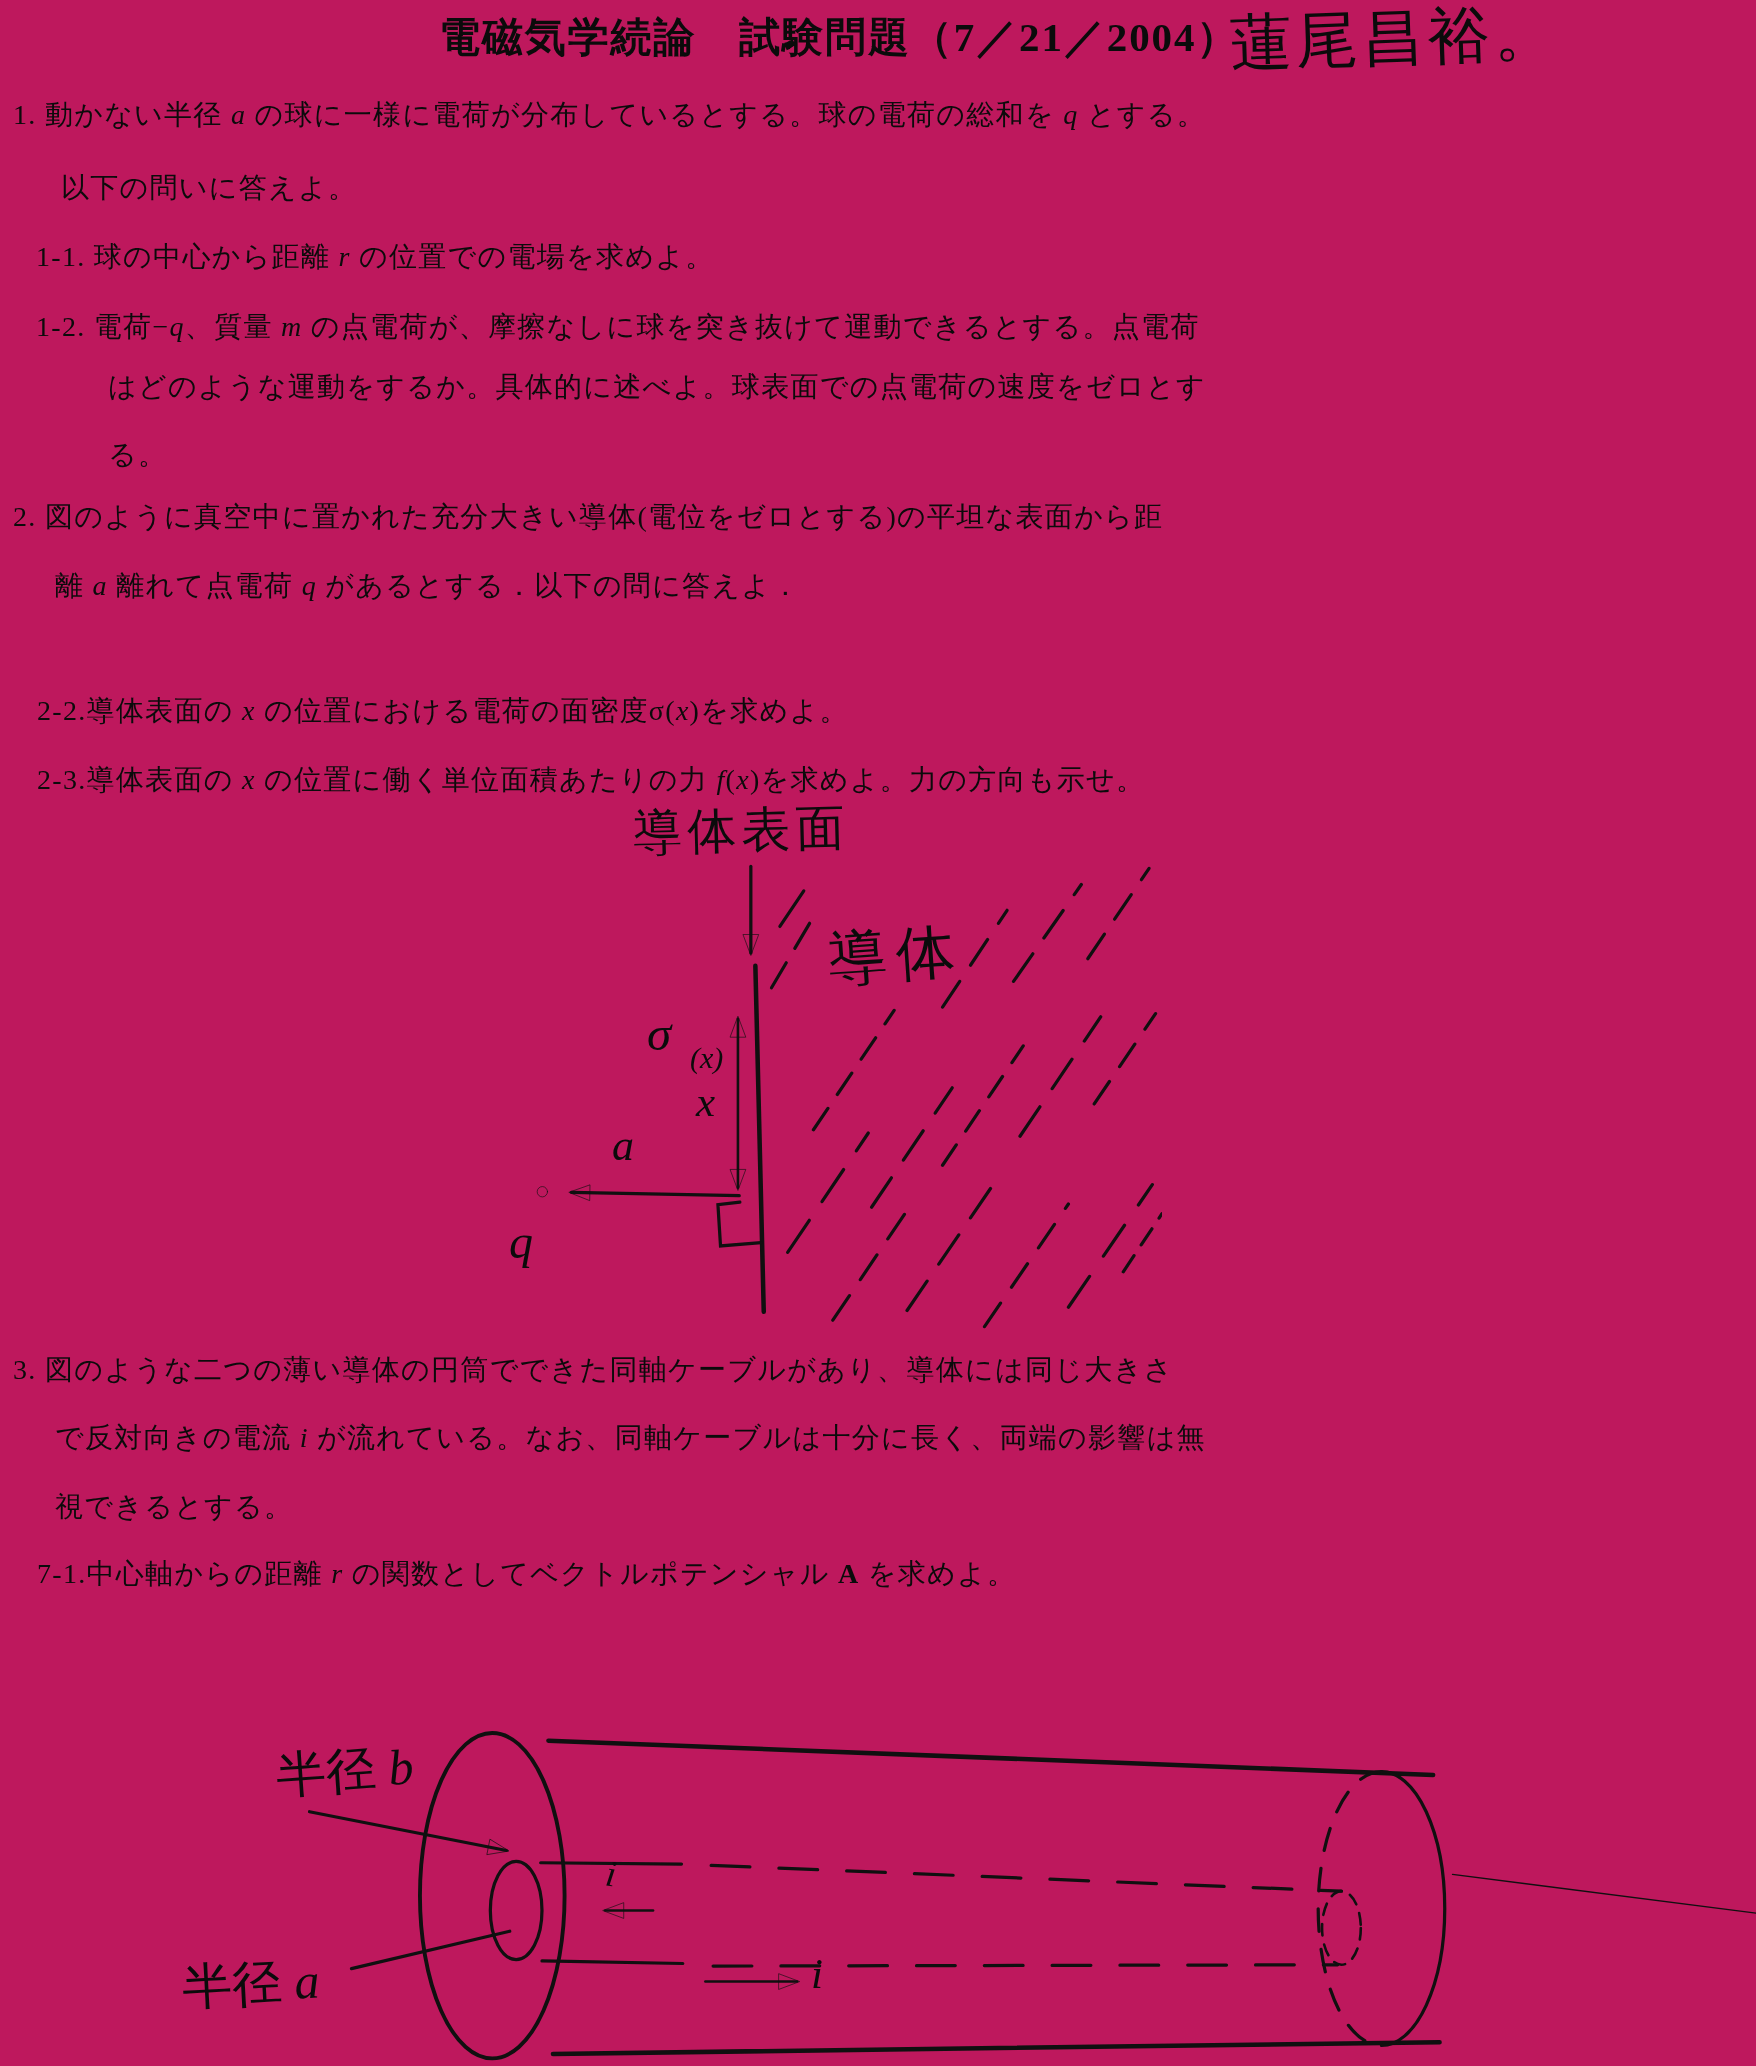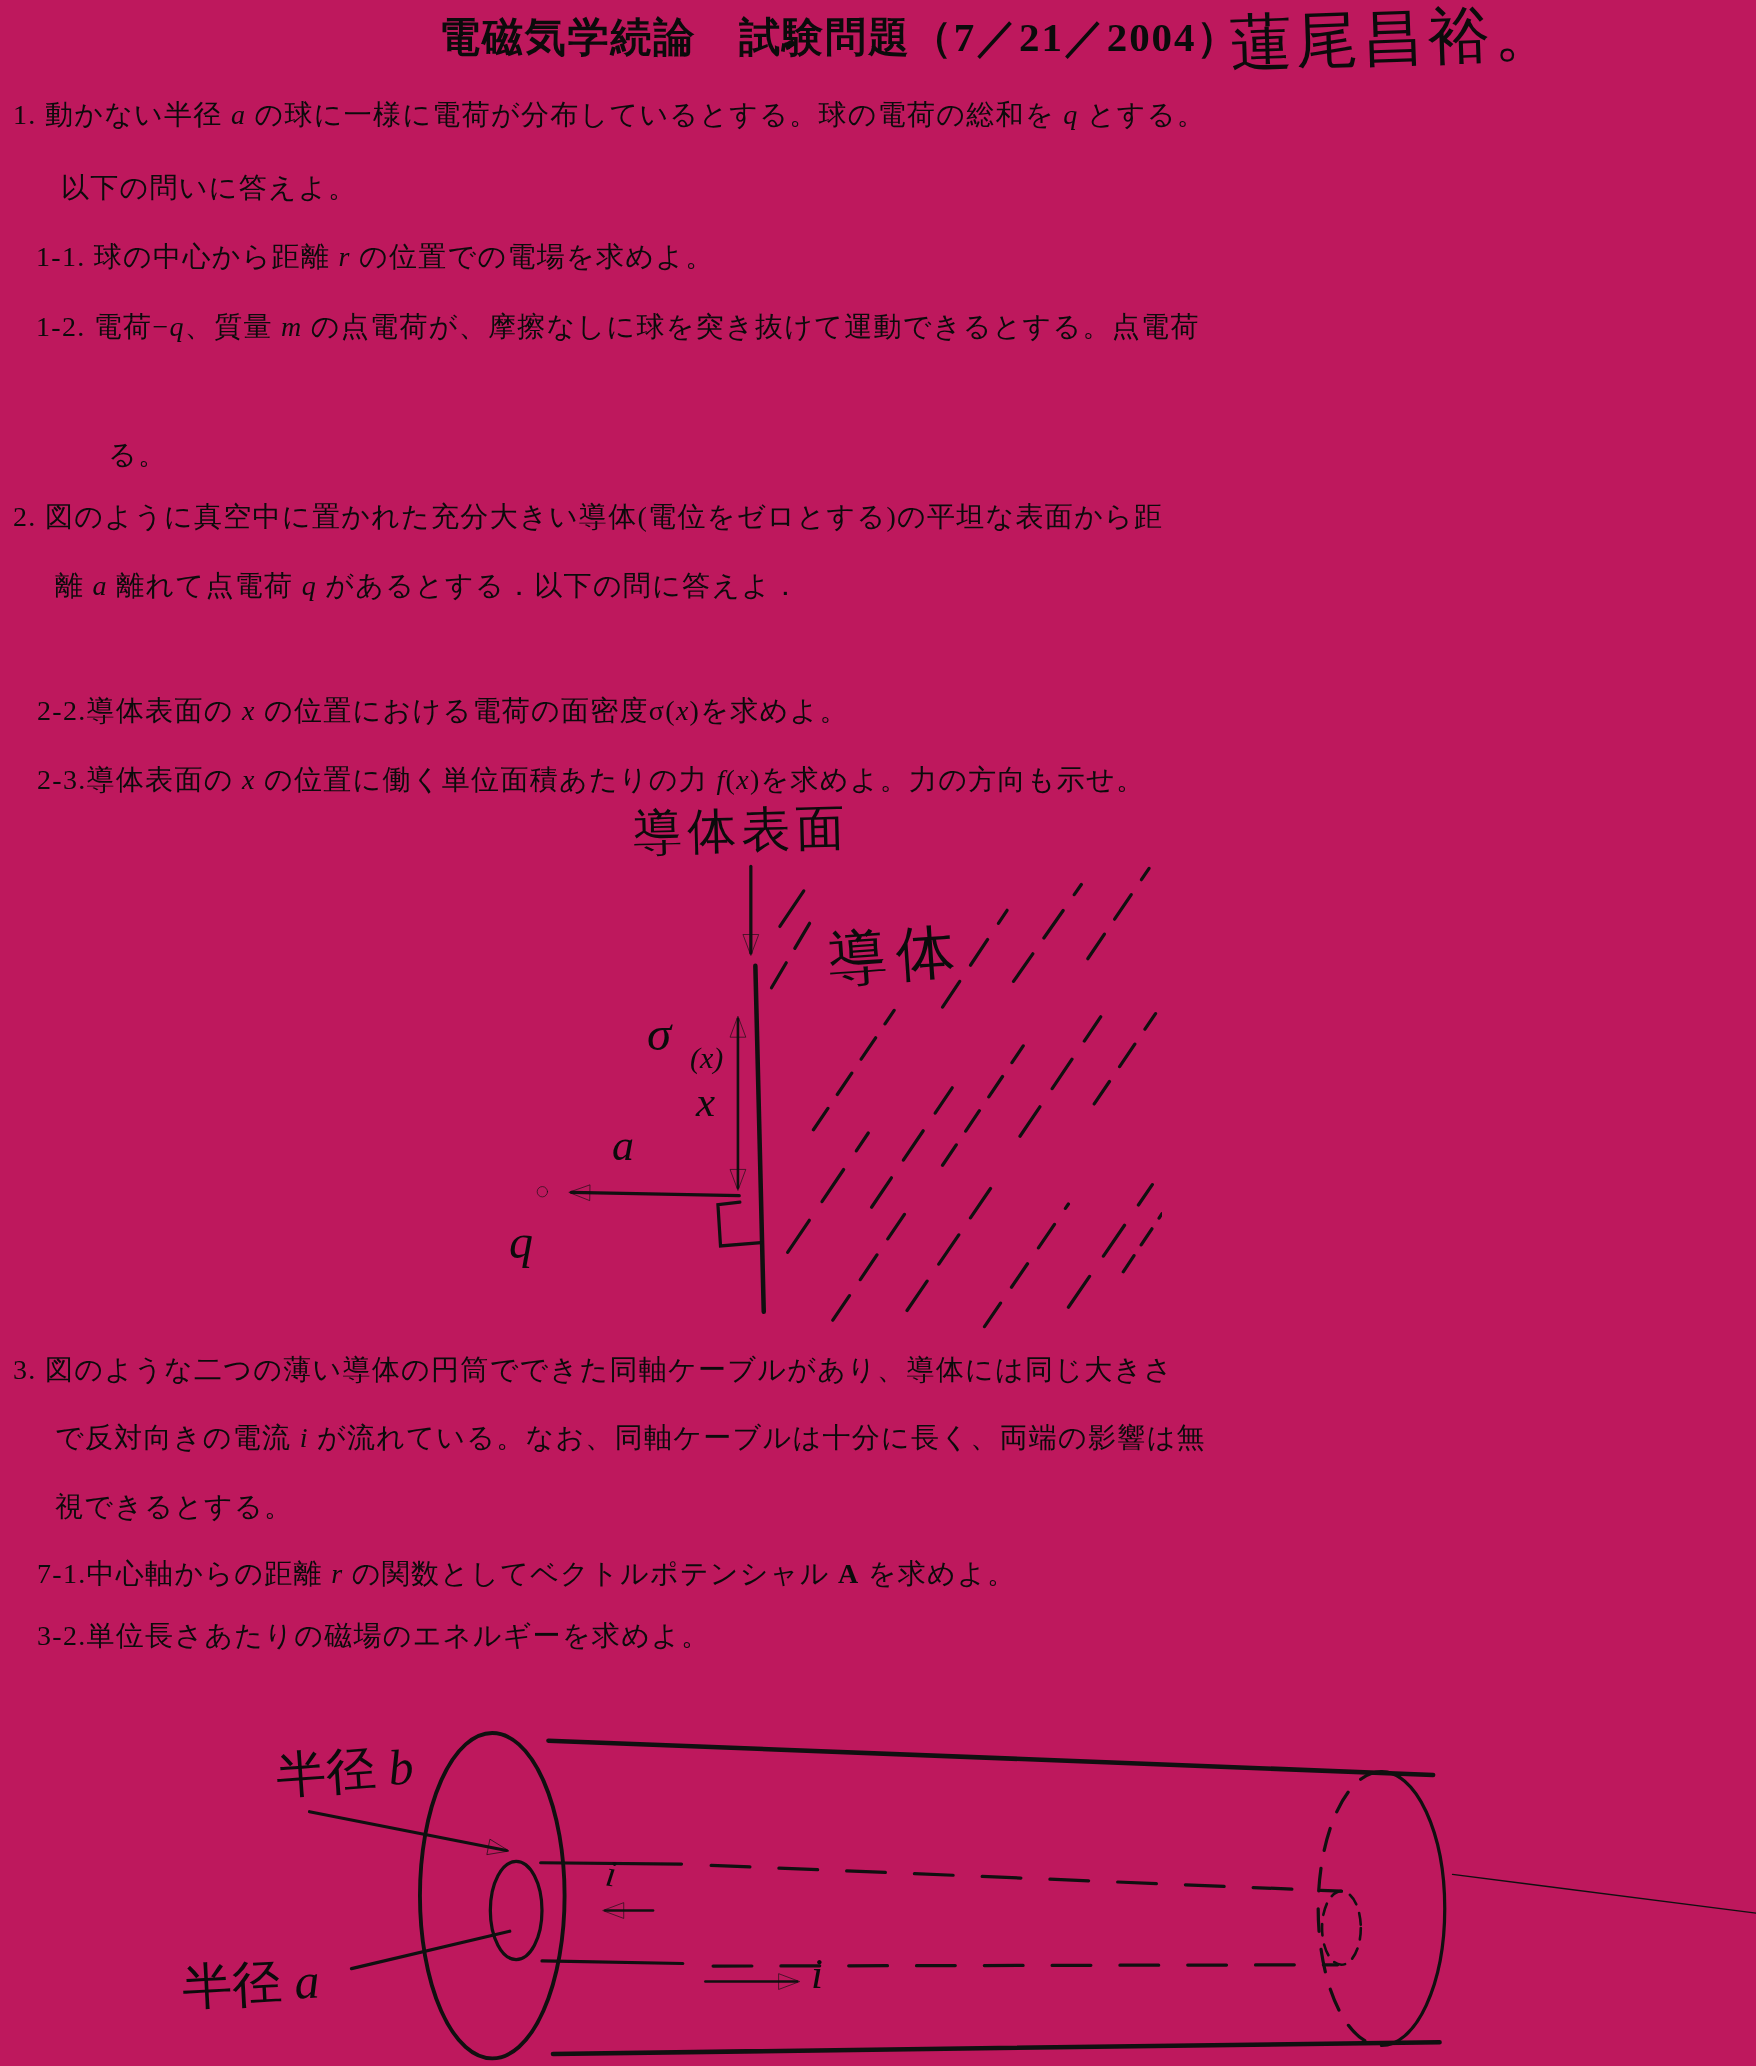--- a/index.html
+++ b/index.html
@@ -18,30 +18,30 @@
 
 <div id="page">
 
   <div class="title" style="left:439px;top:10.3px;">電磁気学続論　試験問題（7／21／2004）</div>
   <div class="hand" style="left:1230px;top:-3.9px;font-size:62px;transform:rotate(-2deg);letter-spacing:3.9px;">蓮尾昌裕。</div>
 
   <div class="tl" style="left:13px;top:96px;"><span>1. 動かない半径 </span><span class="mi">a</span><span> の球に一様に電荷が分布しているとする。球の電荷の総和を </span><span class="mi">q</span><span> とする。</span></div>
   <div class="tl" style="left:61px;top:169px;"><span>以下の問いに答えよ。</span></div>
   <div class="tl" style="left:36px;top:238px;"><span>1-1. 球の中心から距離 </span><span class="mi">r</span><span> の位置での電場を求めよ。</span></div>
   <div class="tl" style="left:36px;top:300px;margin-top:8px;"><span>1-2. 電荷−</span><span class="mi">q</span><span>、質量 </span><span class="mi">m</span><span> の点電荷が、摩擦なしに球を突き抜けて運動できるとする。点電荷</span></div>
+  <div class="tl" style="left:108px;top:368px;"><span>はどのような運動をするか。具体的に述べよ。球表面での点電荷の速度をゼロとす</span></div>
   <div class="tl" style="left:108px;top:436px;"><span>る。</span></div>
   <div class="tl" style="left:13px;top:498px;"><span>2. 図のように真空中に置かれた充分大きい導体(電位をゼロとする)の平坦な表面から距</span></div>
   <div class="tl" style="left:55px;top:567px;"><span>離 </span><span class="mi">a</span><span> 離れて点電荷 </span><span class="mi">q</span><span> があるとする．以下の問に答えよ．</span></div>
   <div class="tl" style="left:37px;top:692px;"><span>2-2.導体表面の </span><span class="mi">x</span><span> の位置における電荷の面密度σ(</span><span class="mi">x</span><span>)を求めよ。</span></div>
   <div class="tl" style="left:37px;top:761px;"><span>2-3.導体表面の </span><span class="mi">x</span><span> の位置に働く単位面積あたりの力 </span><span class="mi">f</span><span>(</span><span class="mi">x</span><span>)を求めよ。力の方向も示せ。</span></div>
   <div class="tl" style="left:13px;top:1351px;"><span>3. 図のような二つの薄い導体の円筒でできた同軸ケーブルがあり、導体には同じ大きさ</span></div>
   <div class="tl" style="left:55px;top:1419px;"><span>で反対向きの電流 </span><span class="mi">i</span><span> が流れている。なお、同軸ケーブルは十分に長く、両端の影響は無</span></div>
   <div class="tl" style="left:55px;top:1488px;"><span>視できるとする。</span></div>
   <div class="tl" style="left:37px;top:1555px;"><span>7-1.中心軸からの距離 </span><span class="mi">r</span><span> の関数としてベクトルポテンシャル </span><span class="mb">A</span><span> を求めよ。</span></div>
-  <div class="tl" style="left:37px;top:1617px;"><span>3-2.単位長さあたりの磁場のエネルギーを求めよ。</span></div>
 
   <svg style="left:452px;top:794px;" width="710" height="536" viewBox="0 0 1100 830">
     <defs>
       <marker id="ah1" markerUnits="userSpaceOnUse" markerWidth="44" markerHeight="36" refX="30" refY="14" orient="auto-start-reverse">
         <path d="M2 2 L34 14 L2 26 Z" fill="#101010" stroke="none"></path>
       </marker>
     </defs>
 
     <line x1="463" y1="112" x2="463" y2="246" stroke-width="5" marker-end="url(#ah1)"></line>
 

